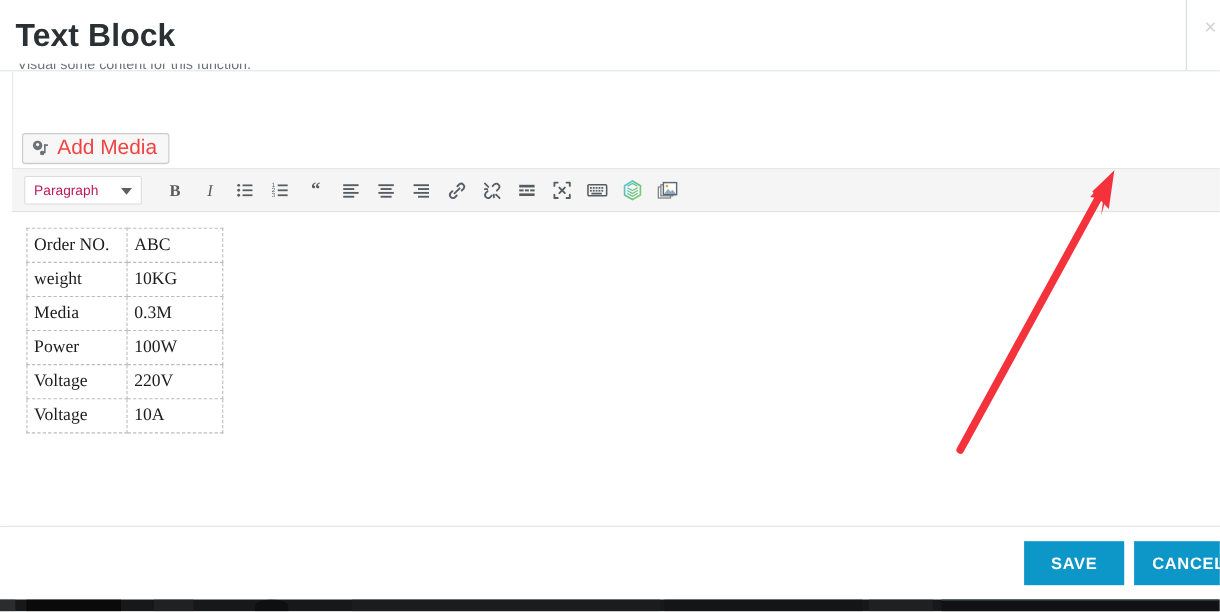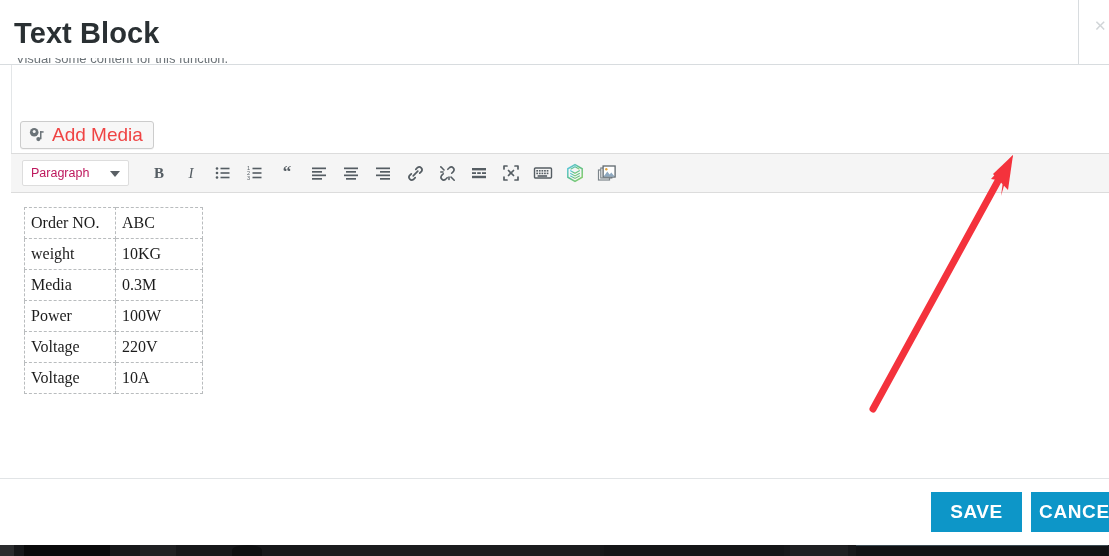--- a/index.html
+++ b/index.html
@@ -256,21 +256,21 @@
     background: #ffffff;
     border-top: 1px solid #e1e4e6;
     box-sizing: border-box;
   }
   .footer-btn {
     position: absolute;
     top: 13px;
     height: 40px;
     background: #0d96c8;
     color: #ffffff;
-    font-size: 19px;
+    font-size: 15px;
     font-weight: bold;
     letter-spacing: .6px;
     display: flex;
     align-items: center;
     justify-content: center;
     cursor: pointer;
     border: none;
     font-family: "Liberation Sans", sans-serif;
   }
   .btn-save { left: 931px; width: 91px; }

